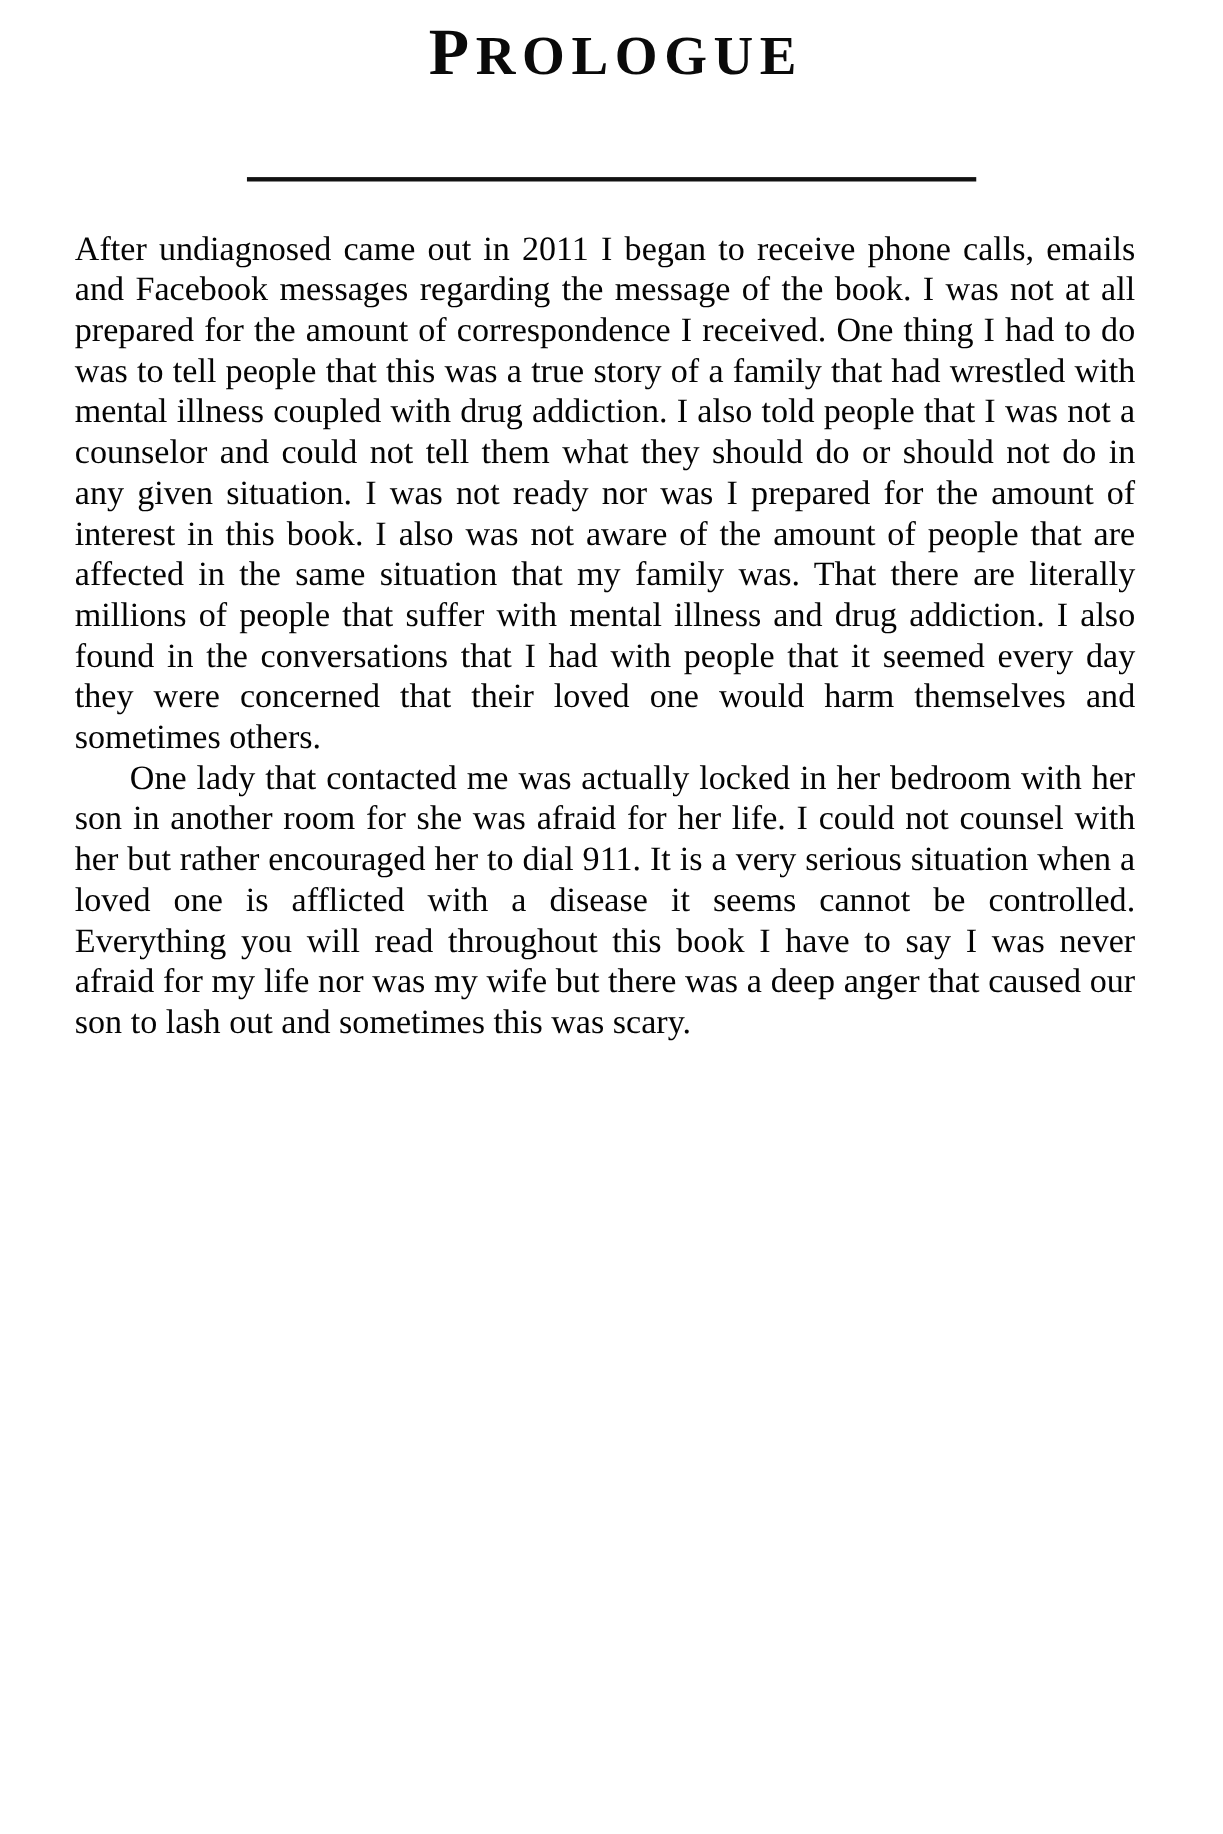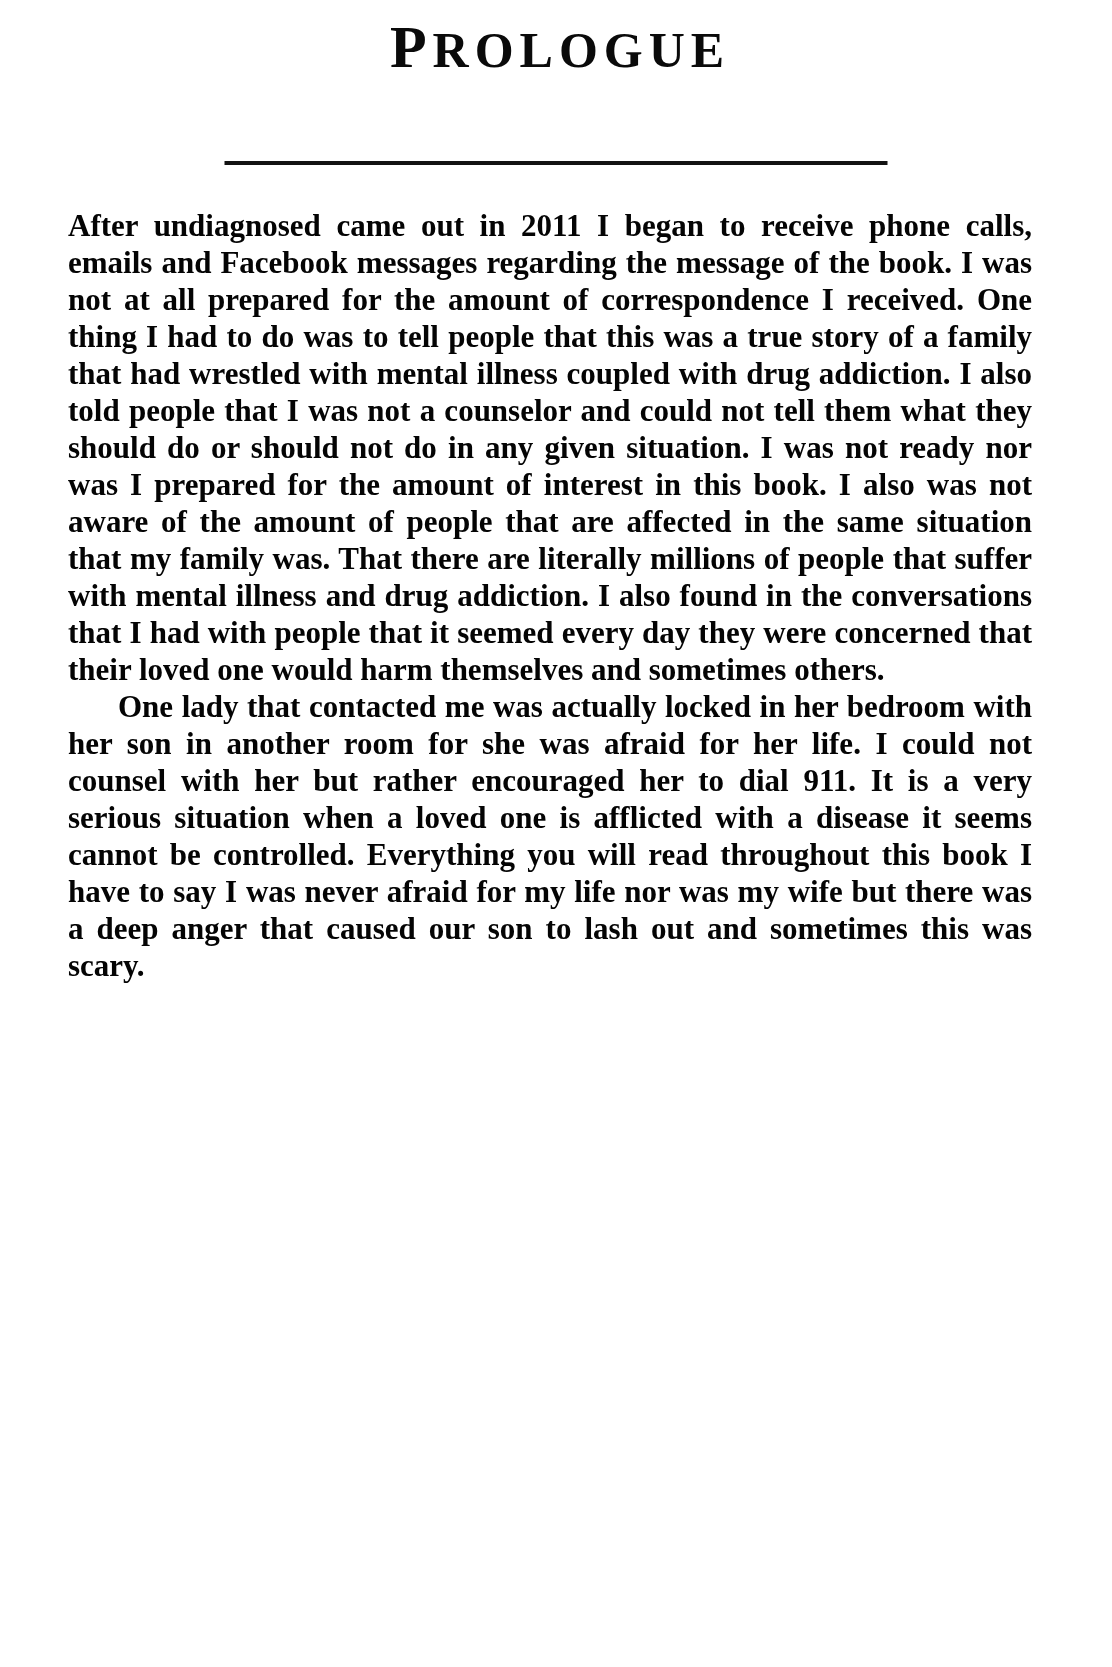--- a/index.html
+++ b/index.html
@@ -49,21 +49,20 @@
     width: 964px;
     font-family: "Liberation Serif", serif;
     font-size: 31px;
     line-height: 37px;
     text-align: justify;
     color: #040404;
   }
   .para {
     margin: 0;
     padding: 0;
-    font-weight: bold;
   }
   .para-indent {
     text-indent: 50px;
   }
 </style>
 </head>
 <body>
 
 <div class="book-page">
   <h1 class="chapter-title">Prologue</h1>

